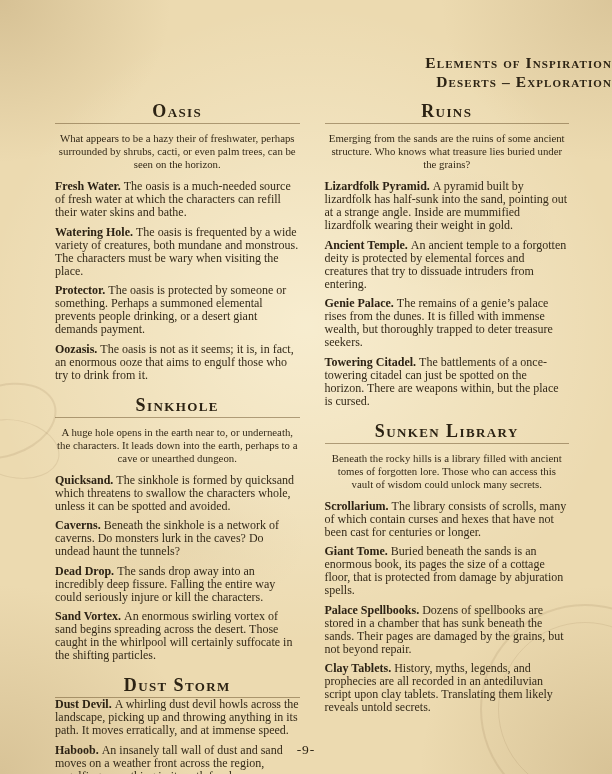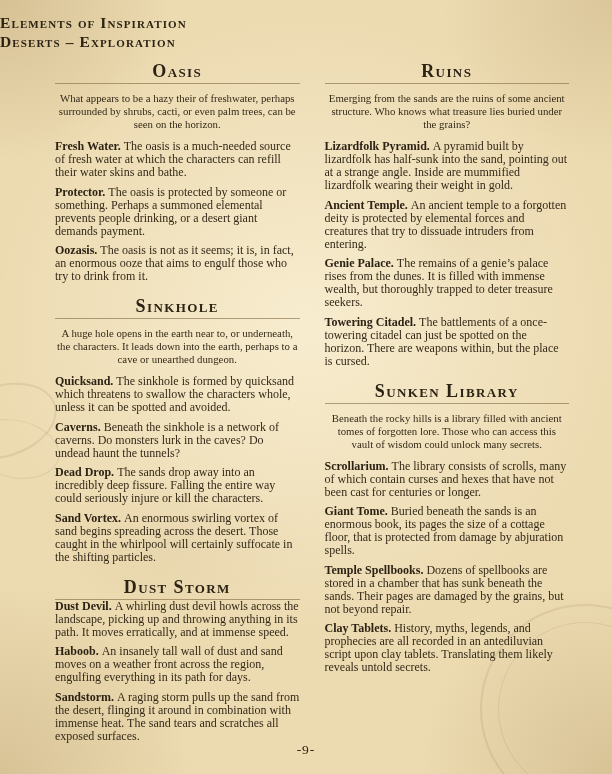--- a/index.html
+++ b/index.html
@@ -23,21 +23,21 @@
     position: absolute;
     border: 2px solid rgba(130,100,58,0.13);
     border-radius: 50%;
     pointer-events: none;
   }
   .wm-left-a   { left: -52px; top: 385px; width: 110px; height: 72px; transform: rotate(-18deg); }
   .wm-left-b   { left: -30px; top: 420px; width: 90px;  height: 58px; transform: rotate(12deg); border-width: 1px; }
   .wm-br-outer { right: -78px; bottom: -40px; width: 210px; height: 210px; }
   .wm-br-inner { right: -60px; bottom: -22px; width: 174px; height: 174px; border-width: 1px; }
 
-  .page-header { text-align: left; padding-top: 13px; }
+  .page-header { text-align: right; padding-top: 13px; margin-top: 40px; }
   .page-header .line {
     font-variant: small-caps;
     font-weight: 600;
     font-size: 15.5px;
     line-height: 19px;
     letter-spacing: 1.1px;
     color: #2c2314;
   }
 
   .columns {
@@ -100,20 +100,21 @@
 </header>
 
 <main class="columns">
   <div class="col">
   <section class="section">
     <h2 class="section-title">Oasis</h2>
     <hr class="section-rule">
     <p class="intro">What appears to be a hazy their of freshwater, perhaps surrounded by shrubs, cacti, or even palm trees, can be seen on the horizon.</p>
     <div>
           <p class="entry"><span class="term">Fresh Water. </span>The oasis is a much-needed source of fresh water at which the characters can refill their water skins and bathe.</p>
+          <p class="entry"><span class="term">Watering Hole. </span>The oasis is frequented by a wide variety of creatures, both mundane and monstrous. The characters must be wary when visiting the place.</p>
           <p class="entry"><span class="term">Protector. </span>The oasis is protected by someone or something. Perhaps a summoned elemental prevents people drinking, or a desert giant demands payment.</p>
           <p class="entry"><span class="term">Oozasis. </span>The oasis is not as it seems; it is, in fact, an enormous ooze that aims to engulf those who try to drink from it.</p>
         </div>
   </section>
 
   <section class="section">
     <h2 class="section-title">Sinkhole</h2>
     <hr class="section-rule">
     <p class="intro">A huge hole opens in the earth near to, or underneath, the characters. It leads down into the earth, perhaps to a cave or unearthed dungeon.</p>
     <div>
@@ -147,20 +148,20 @@
         </div>
   </section>
 
   <section class="section">
     <h2 class="section-title">Sunken Library</h2>
     <hr class="section-rule">
     <p class="intro">Beneath the rocky hills is a library filled with ancient tomes of forgotten lore. Those who can access this vault of wisdom could unlock many secrets.</p>
     <div>
           <p class="entry"><span class="term">Scrollarium. </span>The library consists of scrolls, many of which contain curses and hexes that have not been cast for centuries or longer.</p>
           <p class="entry"><span class="term">Giant Tome. </span>Buried beneath the sands is an enormous book, its pages the size of a cottage floor, that is protected from damage by abjuration spells.</p>
-          <p class="entry"><span class="term">Temple Spellbooks. </span>Dozens of spellbooks are stored in a chamber that has sunk beneath the sands. Their pages are damaged by the grains, but not beyond repair.</p>
+          <p class="entry"><span class="term">Palace Spellbooks. </span>Dozens of spellbooks are stored in a chamber that has sunk beneath the sands. Their pages are damaged by the grains, but not beyond repair.</p>
           <p class="entry"><span class="term">Clay Tablets. </span>History, myths, legends, and prophecies are all recorded in an antediluvian script upon clay tablets. Translating them likely reveals untold secrets.</p>
         </div>
   </section>
 </div>
 </main>
 
 <div class="page-number">-9-</div>
 
 </body></html>

